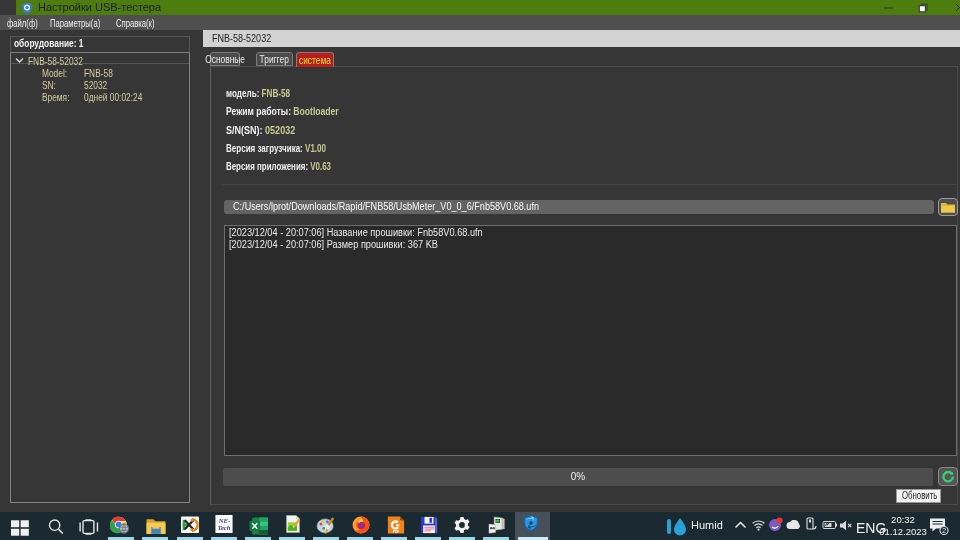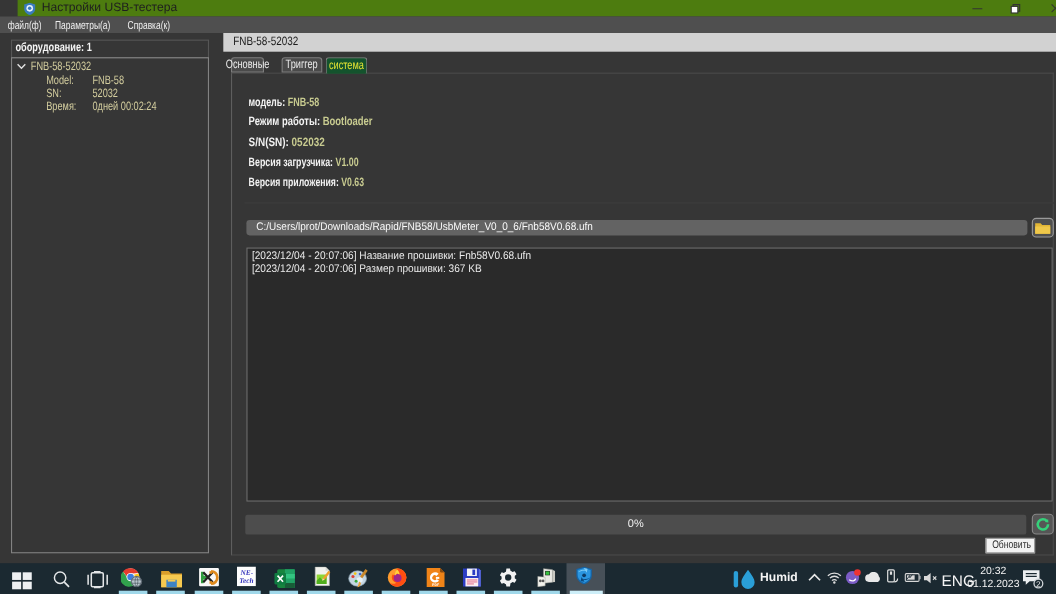--- a/index.html
+++ b/index.html
@@ -9,31 +9,31 @@
 
 
 #titlebar { left:16px; top:0; width:960px; height:15px; background:#4d7c0f; }
 #title-text { left:22px; top:1px; font-size:11px; color:#1f1f1f; }
 
 
 #menubar { left:0; top:15px; width:960px; height:15px; background:#4f4f4f; color:#efefef; font-size:10.5px; }
 #menubar span { position:absolute; top:1.5px; transform:scaleX(0.73); transform-origin:0 50%; }
 
 
-#hw-box { left:10px; top:36px; width:180px; height:17px; border:1px solid #565656; }
+#hw-box { left:10px; top:36px; width:180px; height:28px; border:1px solid #565656; }
 #hw-box span { position:absolute; left:3px; top:0px; font-size:11px; font-weight:bold; color:#f5f5f5; transform:scaleX(0.76); transform-origin:0 50%; }
 #tree-box { left:10px; top:52px; width:180px; height:451px; border:1px solid #828282; }
 .tree { font-size:11px; color:#d3cd9e; white-space:nowrap; transform:scaleX(0.76); transform-origin:0 50%; }
 
 
 #toptab { left:203px; top:30px; width:757px; height:17px; background:#d2d2d2; }
 #toptab span { position:absolute; left:9px; top:2px; font-size:11px; color:#1c1c1c; transform:scaleX(0.82); transform-origin:0 50%; }
 #pane { left:210px; top:66px; width:748px; height:439px; border:1px solid #4a4a4a; border-left-color:#5e5e5e; }
 .tab { position:absolute; top:52px; height:14px; background:#4a4a4a; border:1px solid #7d7d7d; border-radius:3px 3px 0 0; font-size:11px; color:#ececec; display:flex; align-items:center; justify-content:center; }
-.tab.sel { background:#14532d; color:#e3e332; height:15px; border-bottom:none; }
+.tab.sel { background:#b91c1c; color:#e3e332; height:15px; border-bottom:none; }
 .tab span { display:inline-block; transform:scaleX(0.76); transform-origin:50% 50%; }
 
 .row-label { position:absolute; font-size:11px; font-weight:bold; color:#f2f2f2; white-space:nowrap; transform:scaleX(0.74); transform-origin:0 50%; }
 .row-value { color:#c8cb90; }
 
 #sep { left:222px; top:184px; width:736px; height:1px; background:#2b2b2b; border-bottom:1px solid #434343; }
 
 #pathfield { left:224px; top:200px; width:710px; height:14px; background:#636363; border-radius:3px; }
 #pathfield span { position:absolute; left:9px; top:1px; font-size:10px; color:#fafafa; transform:scaleX(0.91); transform-origin:0 50%; }
 #folderbtn { left:938px; top:198px; width:20px; height:18px; background:#4f4f4f; border:1px solid #9a9a9a; border-radius:4px; }
@@ -266,21 +266,21 @@
 <div class="ind" style="left:381px;"></div>
 <div class="ind" style="left:415px;"></div>
 <div class="ind" style="left:449px;"></div>
 <div class="ind" style="left:483px;"></div>
 <div class="ind" style="left:518px; width:30px; background:#cdeef8;"></div>
 
 <svg class="abs" style="left:666px; top:516px;" width="22" height="21" viewBox="0 0 22 21">
     <rect x="1" y="3" width="4" height="15" rx="2" fill="#2a9fd8"></rect>
     <path d="M14 2 C17.5 7 20 10 20 13.5 a6 6 0 0 1 -12 0 C8 10 10.5 7 14 2 z" fill="#2a9fd8"></path>
   </svg>
-<div class="trayt" style="left:691px; top:519px; font-weight:bold;">Humid</div>
+<div class="trayt" style="left:691px; top:519px; font-weight:normal;">Humid</div>
 <svg class="abs" style="left:734px; top:521px;" width="13" height="8" viewBox="0 0 13 8">
     <path d="M1.5 6.5 L6.5 1.5 L11.5 6.5" fill="none" stroke="#e8e8e8" stroke-width="1.5"></path>
   </svg>
 <svg class="abs" style="left:751px; top:519px;" width="15" height="12" viewBox="0 0 15 12">
     <path d="M1.6 4.4 a8.4 8.4 0 0 1 11.8 0 M3.5 6.6 a5.5 5.5 0 0 1 8 0 M5.4 8.8 a2.8 2.8 0 0 1 4.2 0" fill="none" stroke="#dcdcdc" stroke-width="1.2"></path>
     <circle cx="7.5" cy="10.6" r="1.1" fill="#dcdcdc"></circle>
   </svg>
 <svg class="abs" style="left:768px; top:517px;" width="15" height="15" viewBox="0 0 15 15">
     <circle cx="7" cy="8" r="6" fill="#7b5cc6"></circle>
     <path d="M4 10 c3 2 5 1 6 -1" stroke="#fff" stroke-width="1.2" fill="none"></path>

